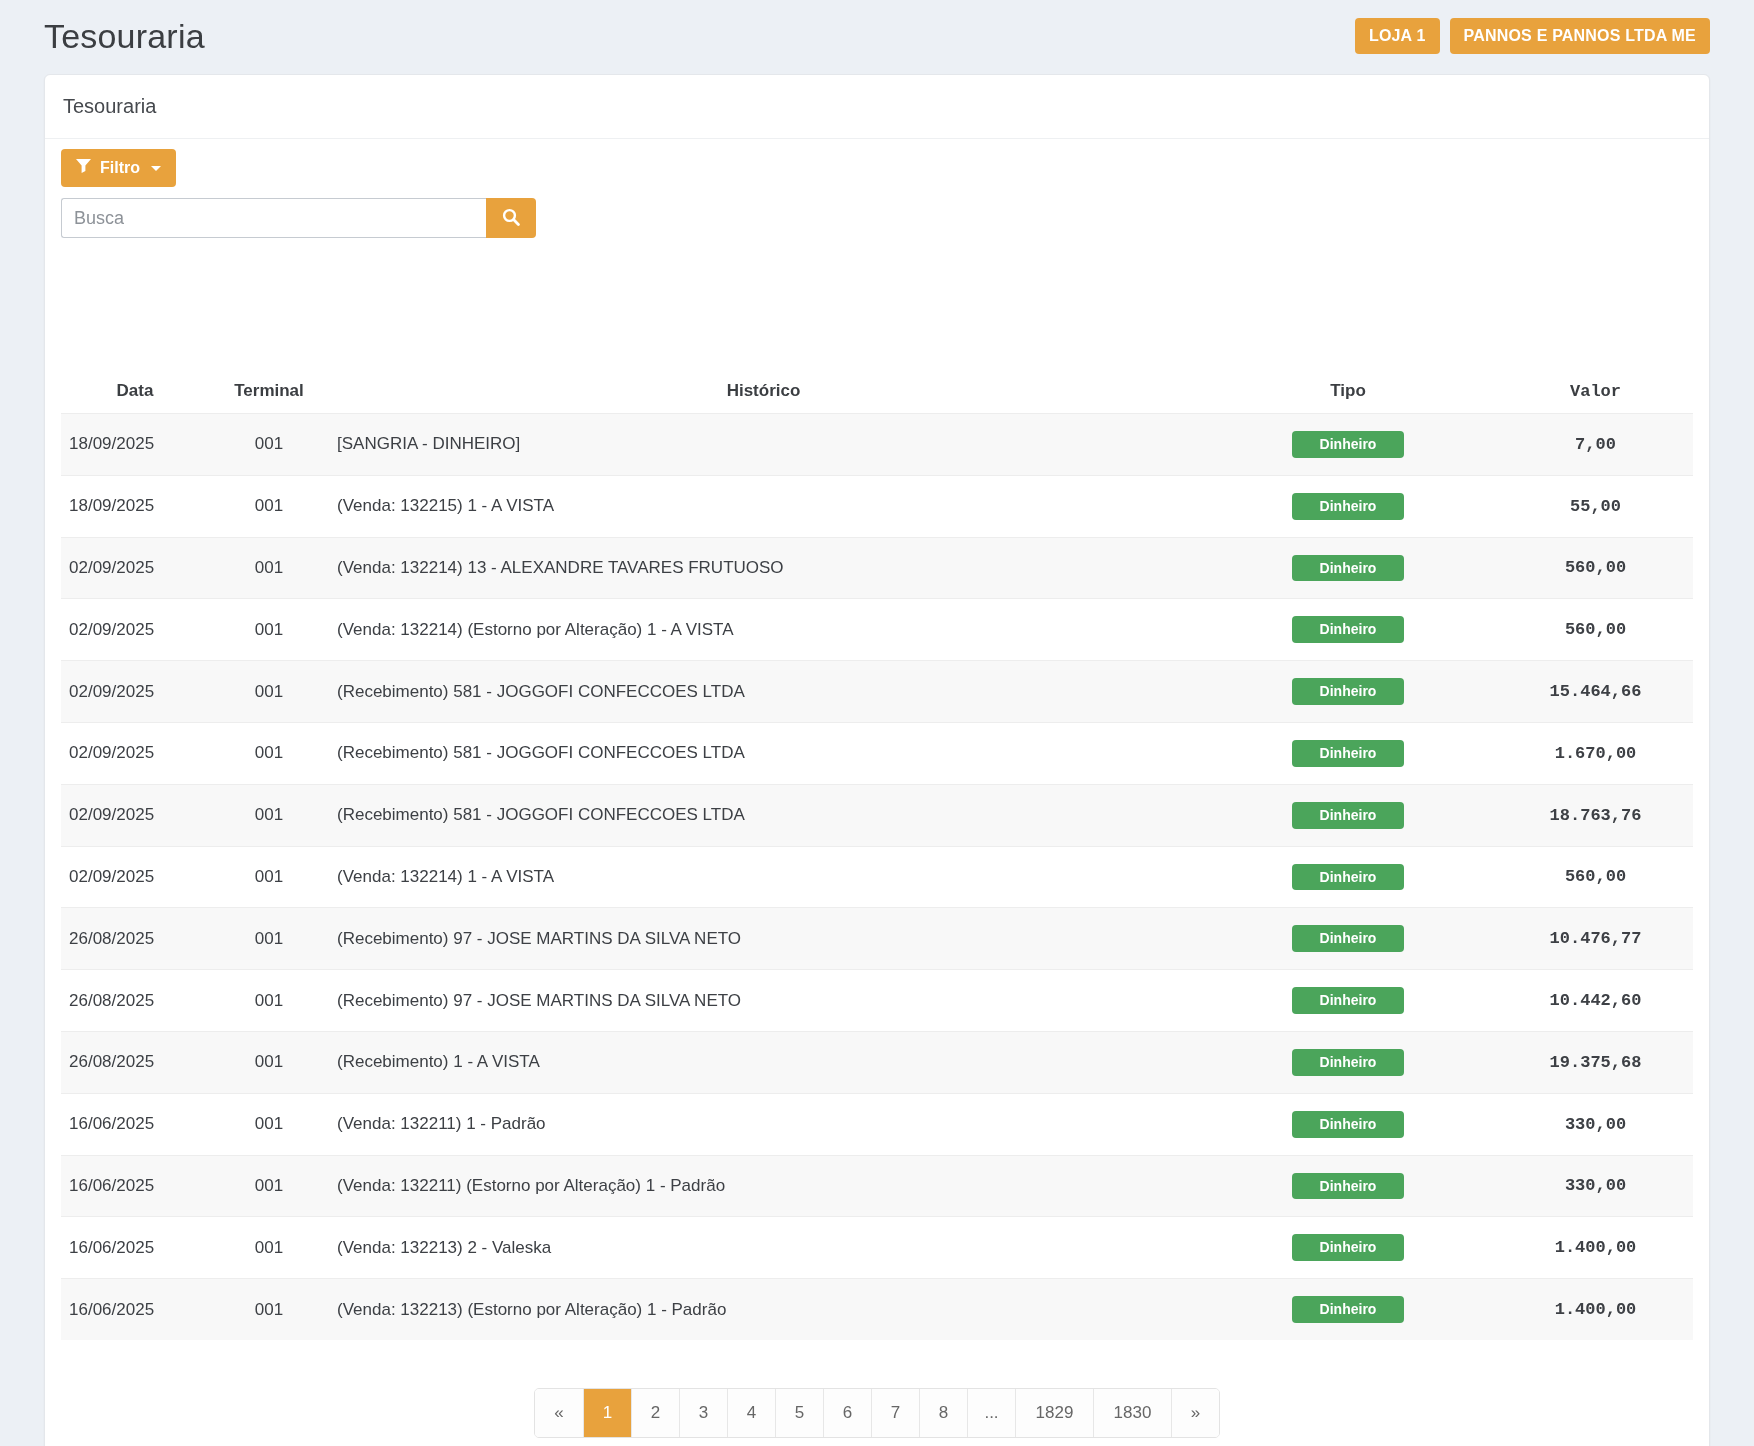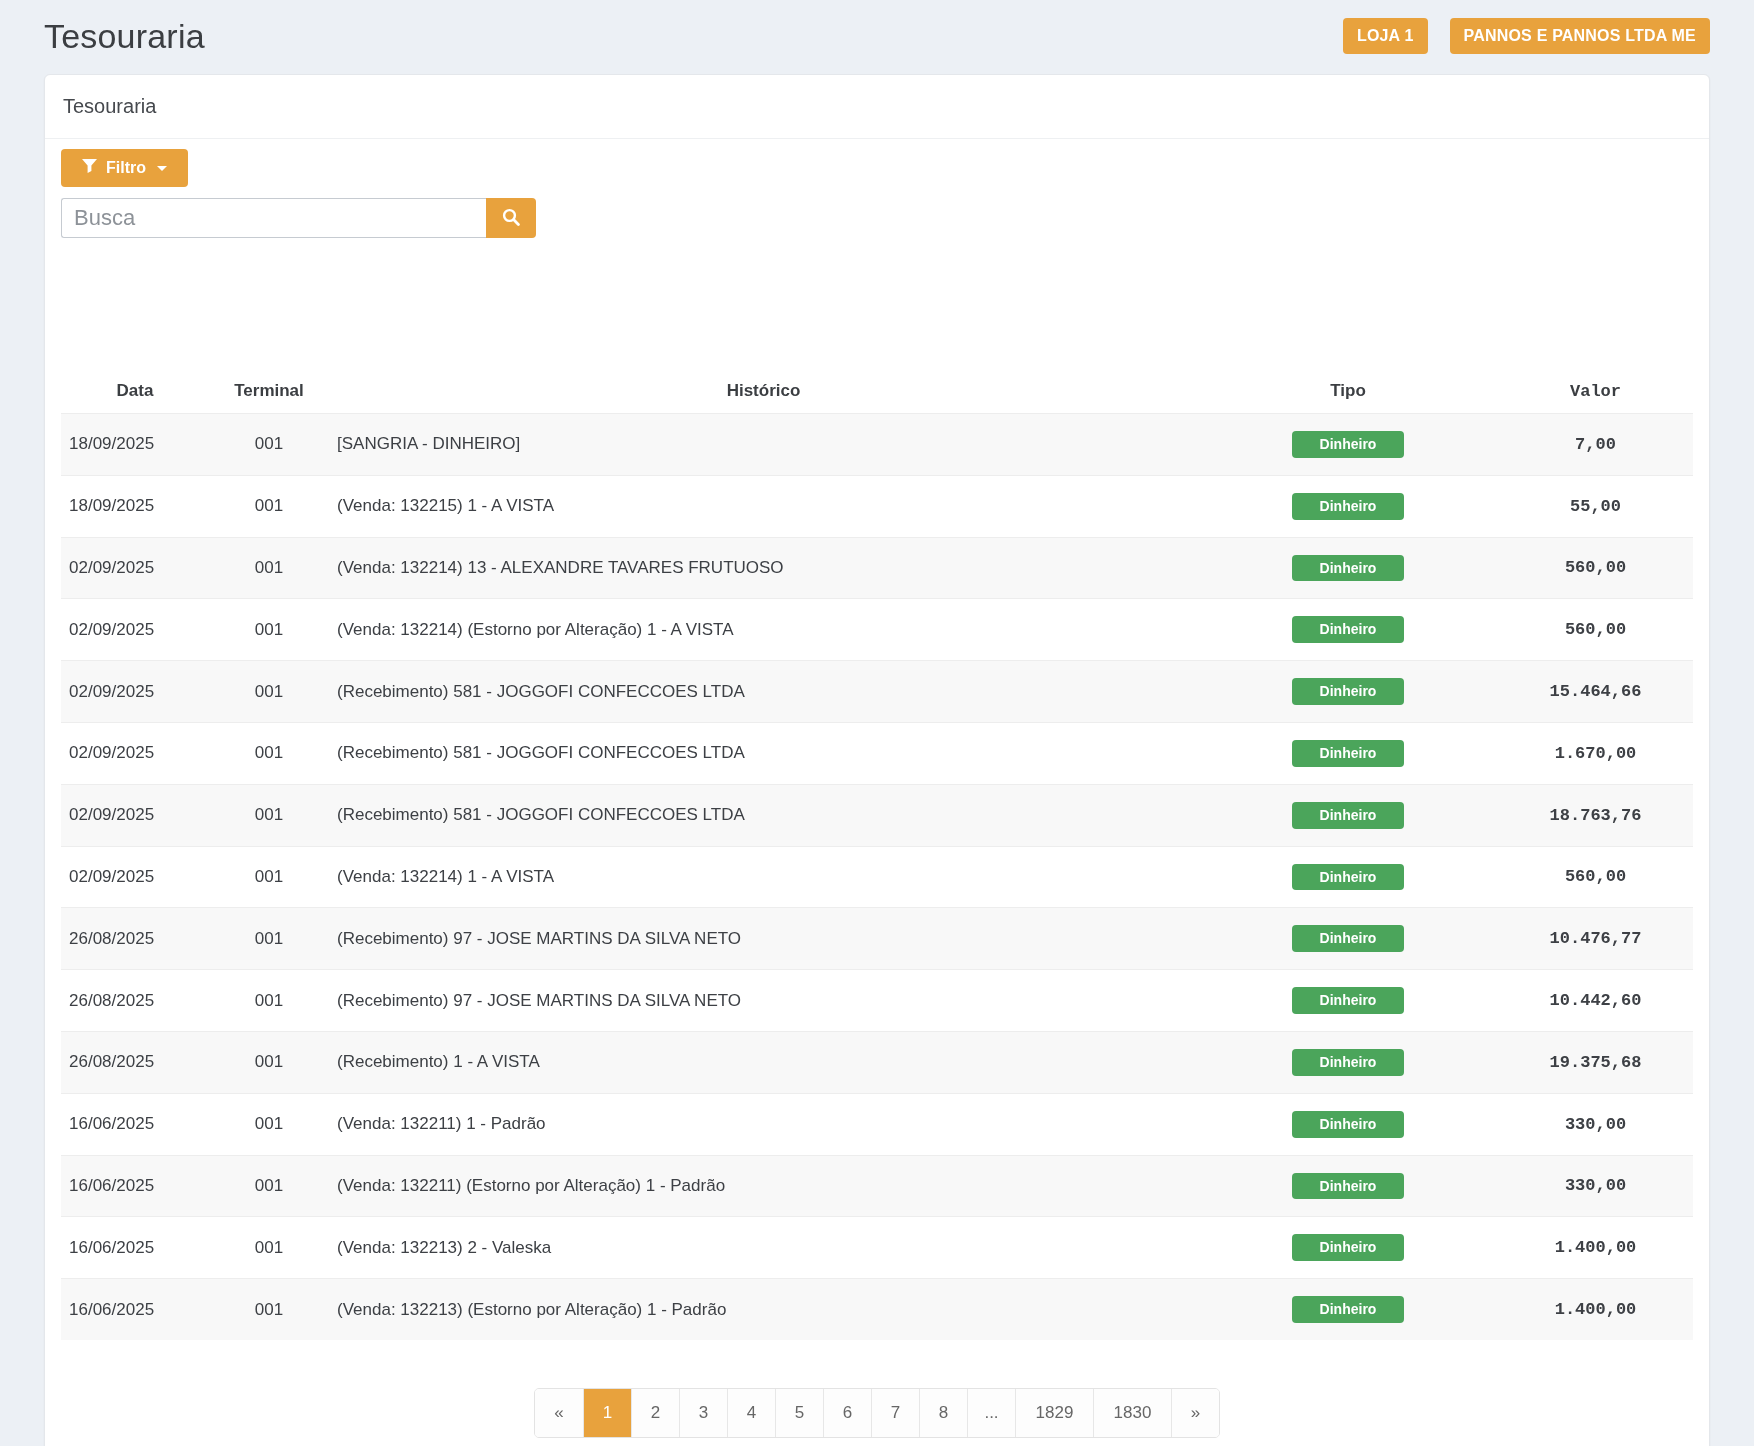--- a/index.html
+++ b/index.html
@@ -8,49 +8,49 @@
     background:#ecf0f5;
     font-family:"Liberation Sans","DejaVu Sans",sans-serif;
     color:#3d4045;
     overflow:hidden;
   }
   .page { width:1754px; height:1446px; padding:10px 44px 0;border-radius:12px; }
 
   
   .page-header { display:flex; justify-content:space-between; align-items:center; height:52px; }
   .page-title { font-size:34px; font-weight:400; color:#3b3e42; letter-spacing:.2px; }
-  .store-badges { display:flex; gap:22px; }
+  .store-badges { display:flex; gap:10px; }
   .tag-btn {
     background:var(--orange); color:#fff; font-weight:700; font-size:16px;
     padding:9px 14px; border-radius:4px; border:none; cursor:pointer;
     font-family:inherit; letter-spacing:.2px;
   }
 
   :root { --orange:#E8A23D; --green:#4BA55B; }
 
   
   .card {
     background:#fff; margin-top:12px; border:1px solid #e4e7eb; border-radius:6px;
     box-shadow:0 1px 2px rgba(0,0,0,.06);
   }
   .card-header { padding:20px 18px; font-size:20px; color:#46494e; border-bottom:1px solid #eef0f2; }
   .card-body { padding:10px 16px 55px; position:relative; }
 
   
   .toolbar { min-height:165px; position:relative; }
   .btn-filter {
-    display:inline-flex; align-items:center; gap:9px; height:38px; padding:0 21px;
+    display:inline-flex; align-items:center; gap:9px; height:38px; padding:0 15px;
     background:var(--orange); border:none; border-radius:4px; color:#fff;
     font-size:16px; font-weight:700; font-family:inherit; cursor:pointer;justify-content:flex-end;
   }
   .caret { width:0; height:0; border-left:5px solid transparent; border-right:5px solid transparent; border-top:5px solid #fff; margin-left:2px; }
   .search-group { display:flex; width:475px; margin-top:11px; }
   .search-group input {
     flex:1; height:40px; border:1px solid #c6cbd1; border-right:none;
-    border-radius:3px 0 0 3px; padding:0 12px; font-size:22px; font-family:inherit; color:#3d4045;
+    border-radius:3px 0 0 3px; padding:0 12px; font-size:18px; font-family:inherit; color:#3d4045;
     outline:none;
   }
   .search-group input::placeholder { color:#8d9298; }
   .btn-search {
     width:50px; height:40px; background:var(--orange); border:none; border-radius:0 4px 4px 0;
     display:flex; align-items:center; justify-content:center; cursor:pointer;
   }
 
   
   .summary { position:absolute; top:4px; right:2px; text-align:right; }

